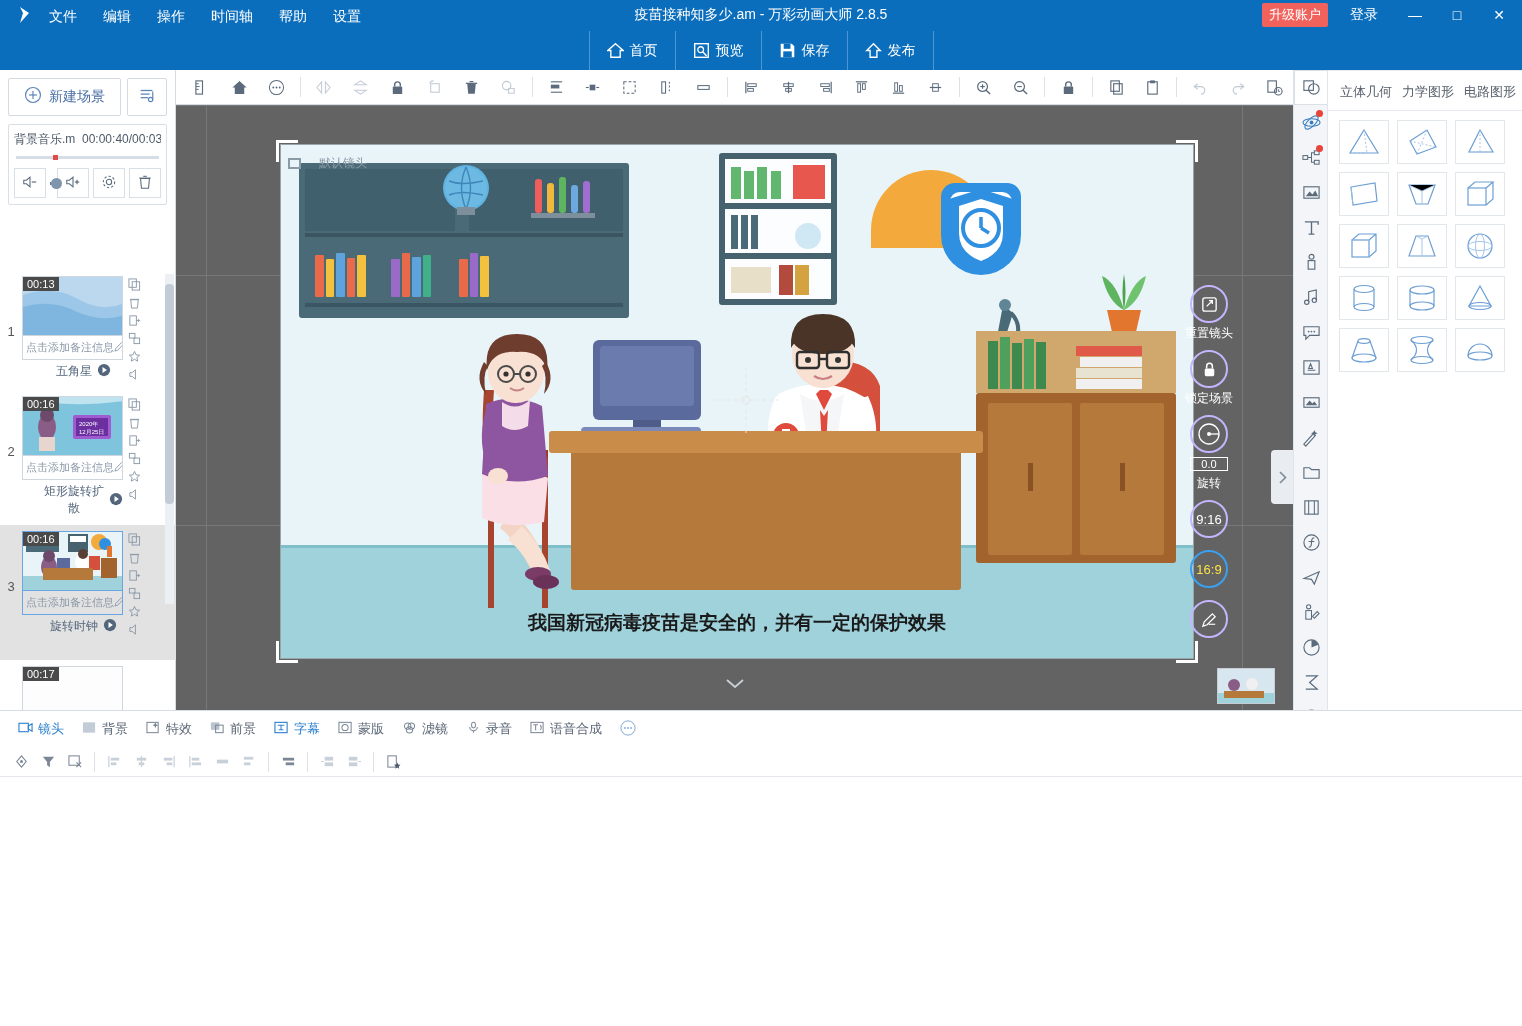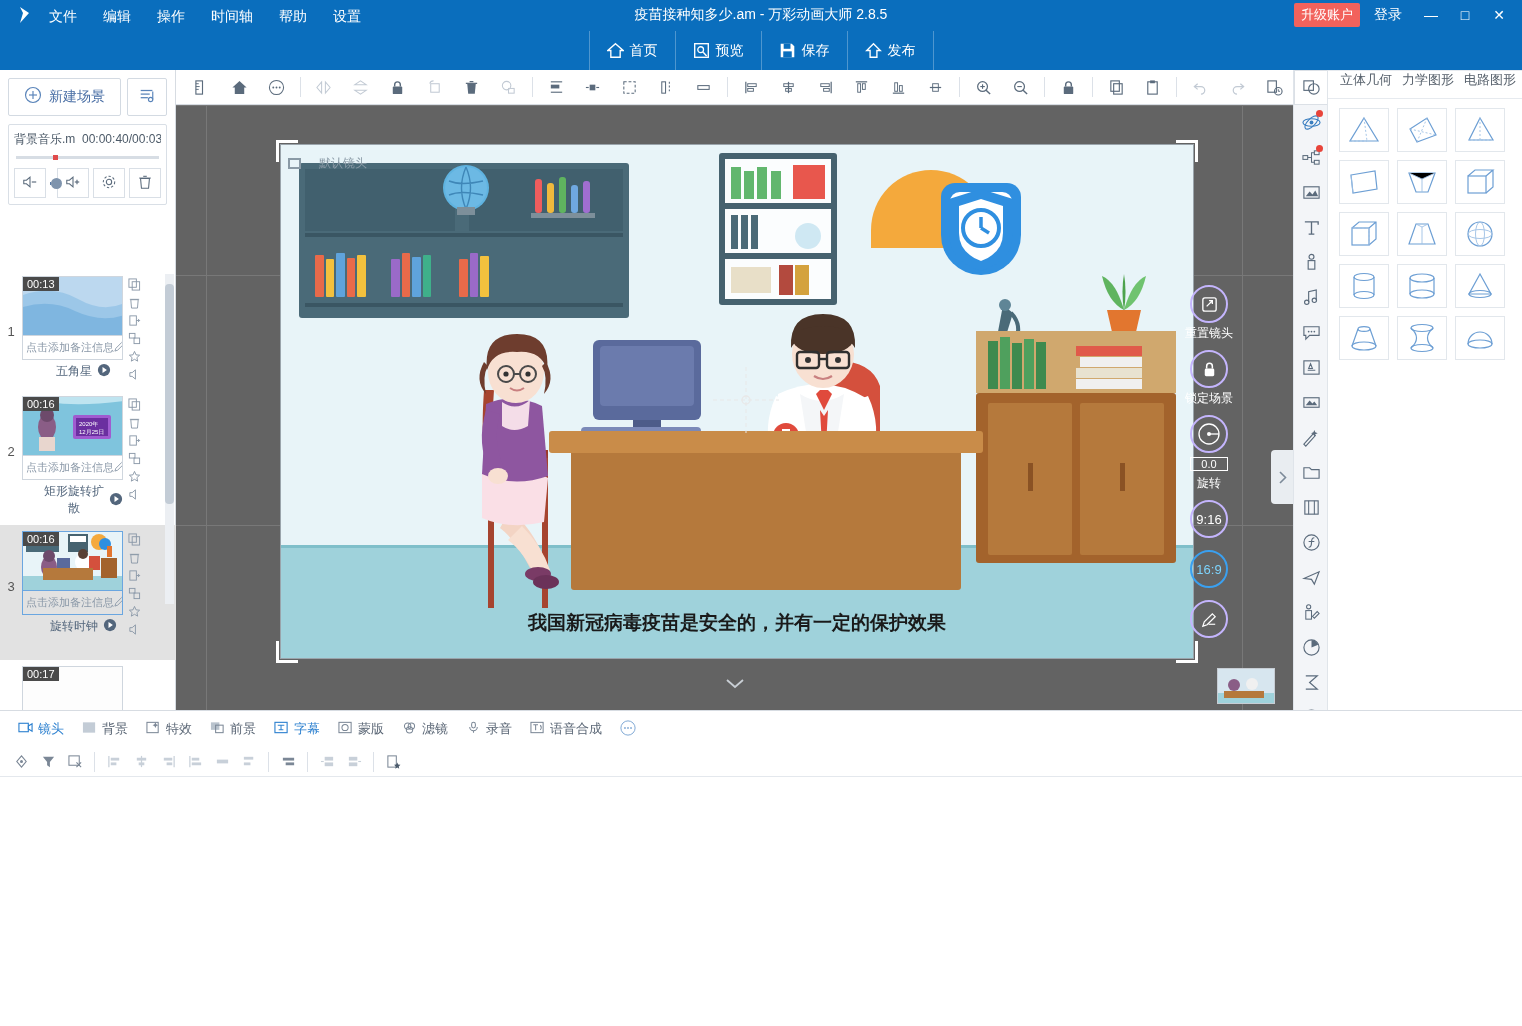--- a/index.html
+++ b/index.html
@@ -18,21 +18,21 @@
     position:absolute; left:0; top:0; width:1522px; height:70px;
     background:#0a6ebd;
   }
   .logo { position:absolute; left:14px; top:6px; width:22px; height:22px; color:#fff; font-size:17px; text-align:center; line-height:22px;}
   .menu { position:absolute; left:36px; top:4px; height:26px; display:flex; align-items:flex-end; }
   .menu-item { color:#fff; font-size:14px; padding:4px 13px; cursor:default; }
   .win-title {
     position:absolute; left:0; top:6px; width:1522px; text-align:center;
     color:#fff; font-size:14px; pointer-events:none;
   }
-  .win-right { position:absolute; right:8px; top:3px; display:flex; align-items:flex-end; gap:4px;}
+  .win-right { position:absolute; right:8px; top:3px; display:flex; align-items:flex-end; gap:12px;}
   .upgrade { background:#f2625c; color:#fff; font-size:13px; padding:3px 7px; border-radius:2px; }
   .login { color:#fff; font-size:14px; padding:3px 10px; }
   .wbtn { color:#fff; width:30px; height:24px; text-align:center; line-height:24px; font-size:14px; }
 
   .toprow {
     position:absolute; left:0; top:31px; width:1522px; height:39px;
     display:flex; justify-content:center; align-items:stretch;
   }
   .topbtn {
     display:flex; align-items:center; gap:6px; color:#fff; font-size:14px;
@@ -143,21 +143,21 @@
   .kb { position:absolute; left:300px; top:282px; width:120px; height:14px; background:#7b89b8; border-radius:4px; }
   .micro { position:absolute; left:700px; top:150px; width:48px; height:64px; }
   .subtitle {
     position:absolute; left:0; bottom:22px; width:912px; text-align:center;
     font-size:19px; color:#1a1a1a; font-weight:bold;
   }
 
   .stage-right { position:absolute; right:55px; top:180px; width:58px; display:flex; flex-direction:column; align-items:center; gap:2px; }
   .circbtn { width:38px; height:38px; border-radius:50%; border:2px solid #c4b5fd; color:#fff;
              display:flex; align-items:center; justify-content:center; font-size:13px; background:transparent;}
-  .circbtn.active { border-color:#3aa0f0; color:#7dd3fc; }
+  .circbtn.active { border-color:#3aa0f0; color:#fde047; }
   .stage-right .lbl { color:#fff; font-size:12px; margin-bottom:6px; }
   .rotbox { border:1px solid #fff; color:#fff; font-size:11px; padding:0px 10px; margin-top:2px; }
   .panel-toggle {
     position:absolute; right:0; top:345px; width:22px; height:54px;
     background:#e9edf1; color:#7c8a99; display:flex; align-items:center; justify-content:center;
     border-radius:4px 0 0 4px;
   }
   .stage-chev { position:absolute; left:50%; transform:translateX(-50%); bottom:18px; color:#c9cfd5; font-size:14px;}
   .corner-thumb { position:absolute; right:18px; bottom:6px; width:58px; height:36px; background:#e9edf1; border:1px solid #c7cdd4; }
 
@@ -168,21 +168,21 @@
     overflow:hidden;
   }
   .rail { width:35px; height:35px; display:flex; align-items:center; justify-content:center; color:#5b6b7c; position:relative; }
   .rail.sel { background:#fff; border:1px solid #dbe0e6; }
   .rail .dot { position:absolute; right:6px; top:5px; width:7px; height:7px; border-radius:50%; background:#e8443a; }
   .rightpanel {
     position:absolute; left:1328px; top:70px; width:194px; height:640px;
     background:#fff;
   }
   .rp-title { padding:14px 0 8px 12px; color:#4a86c8; font-size:17px; }
-  .rp-tabs { display:flex; gap:10px; padding:0 0 9px 12px; font-size:13px; color:#56606b; border-top:1px solid #e6eaef;}
+  .rp-tabs { display:flex; gap:10px; padding:12px 0 9px 12px; font-size:13px; color:#56606b; border-top:1px solid #e6eaef;}
   .shapegrid { display:flex; flex-wrap:wrap; gap:8px; padding:9px 0 0 11px; border-top:1px solid #e6eaef;}
   .shapecell { width:50px; height:44px; border:1px solid #e2e7ec; display:flex; align-items:center; justify-content:center; }
 
   
   .tl { position:absolute; left:0; top:710px; width:1522px; height:316px; background:#fff; border-top:1px solid #d7dce2;}
   .tl-tabs { height:36px; display:flex; align-items:center; padding-left:10px; gap:2px; }
   .tl-tab { display:flex; align-items:center; gap:5px; padding:4px 8px; font-size:13px; color:#5a6675; }
   .tl-tab.active { color:#2f82d0; }
   .tl-tools { height:30px; display:flex; align-items:center; padding-left:8px; gap:1px; border-bottom:1px solid #e4e8ed;}
   .ttb { width:26px; height:24px; display:flex; align-items:center; justify-content:center; color:#7b8796;}

